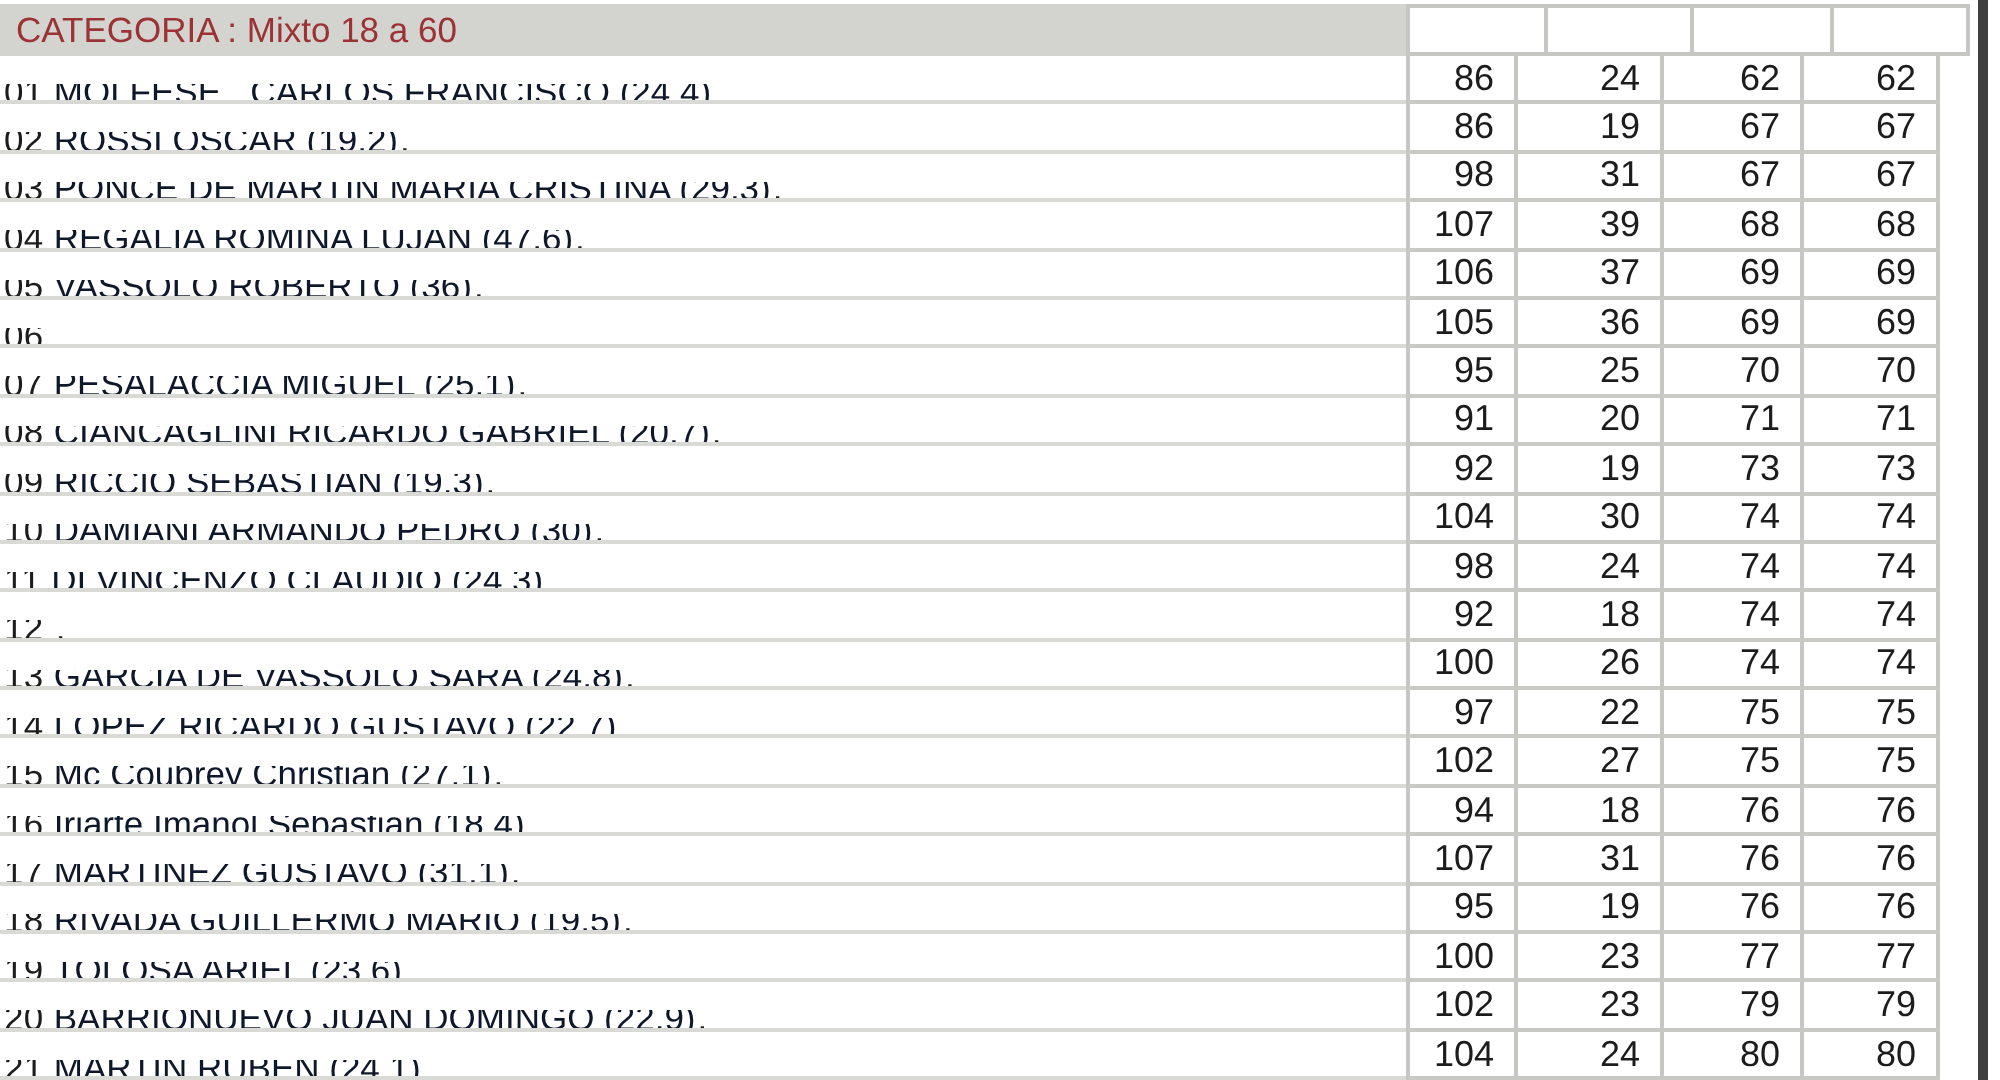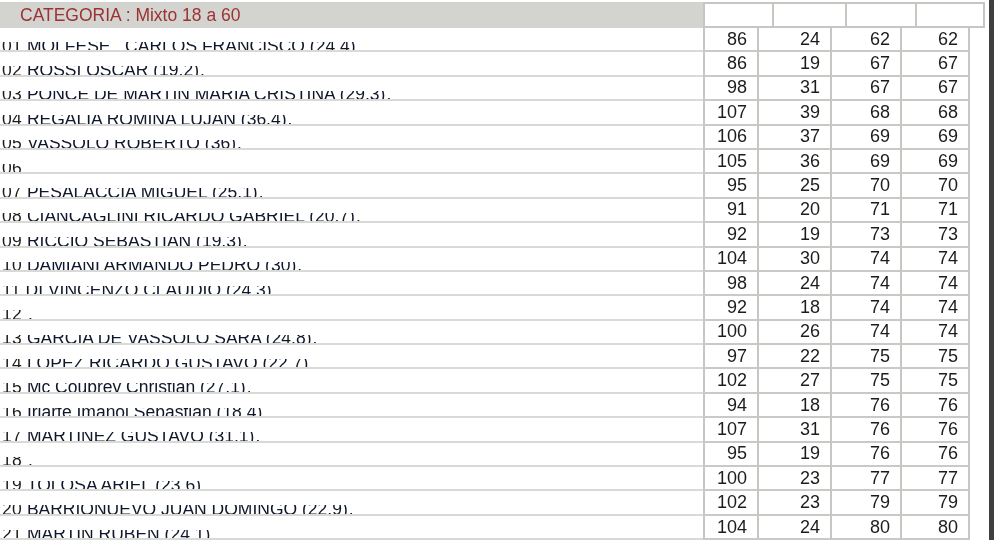--- a/index.html
+++ b/index.html
@@ -15,21 +15,21 @@
   }
   .top-strip { height: 2px; background: #ffffff; }
   .hdr-row { display: flex; height: 26px; }
   .hdr-cat {
     width: 703px;
     background: #d3d3d0;
     color: #9c3233;
     font-size: 17.5px;
     display: flex;
     align-items: center;
-    padding-left: 20px;
+    padding-left: 8px;
     white-space: nowrap;
   }
   .hdr-num {
     background: #ffffff;
     border: 2px solid #c6c6c2;
     border-right: none;
   }
   .hdr-num.c1 { width: 69px; }
   .hdr-num.c2 { width: 73px; }
   .hdr-num.c3 { width: 70px; }
@@ -129,21 +129,21 @@
     </div>
     <div class="num-cell c1">98</div>
     <div class="num-cell c2">31</div>
     <div class="num-cell c3">67</div>
     <div class="num-cell c4">67</div>
   </div>
 
   <div class="row">
     <div class="name-cell">
       <span class="pos">04</span>
-      <a class="player-link">REGALIA ROMINA LUJAN (36,4)</a>
+      <a class="player-link">REGALIA ROMINA LUJAN (47,6)</a>
       <span class="dot">.</span>
     </div>
     <div class="num-cell c1">107</div>
     <div class="num-cell c2">39</div>
     <div class="num-cell c3">68</div>
     <div class="num-cell c4">68</div>
   </div>
 
   <div class="row">
     <div class="name-cell">
@@ -295,20 +295,21 @@
     </div>
     <div class="num-cell c1">107</div>
     <div class="num-cell c2">31</div>
     <div class="num-cell c3">76</div>
     <div class="num-cell c4">76</div>
   </div>
 
   <div class="row">
     <div class="name-cell">
       <span class="pos">18</span>
+      <a class="player-link">RIVADA GUILLERMO MARIO (19,5)</a>
       <span class="dot">.</span>
     </div>
     <div class="num-cell c1">95</div>
     <div class="num-cell c2">19</div>
     <div class="num-cell c3">76</div>
     <div class="num-cell c4">76</div>
   </div>
 
   <div class="row">
     <div class="name-cell">

